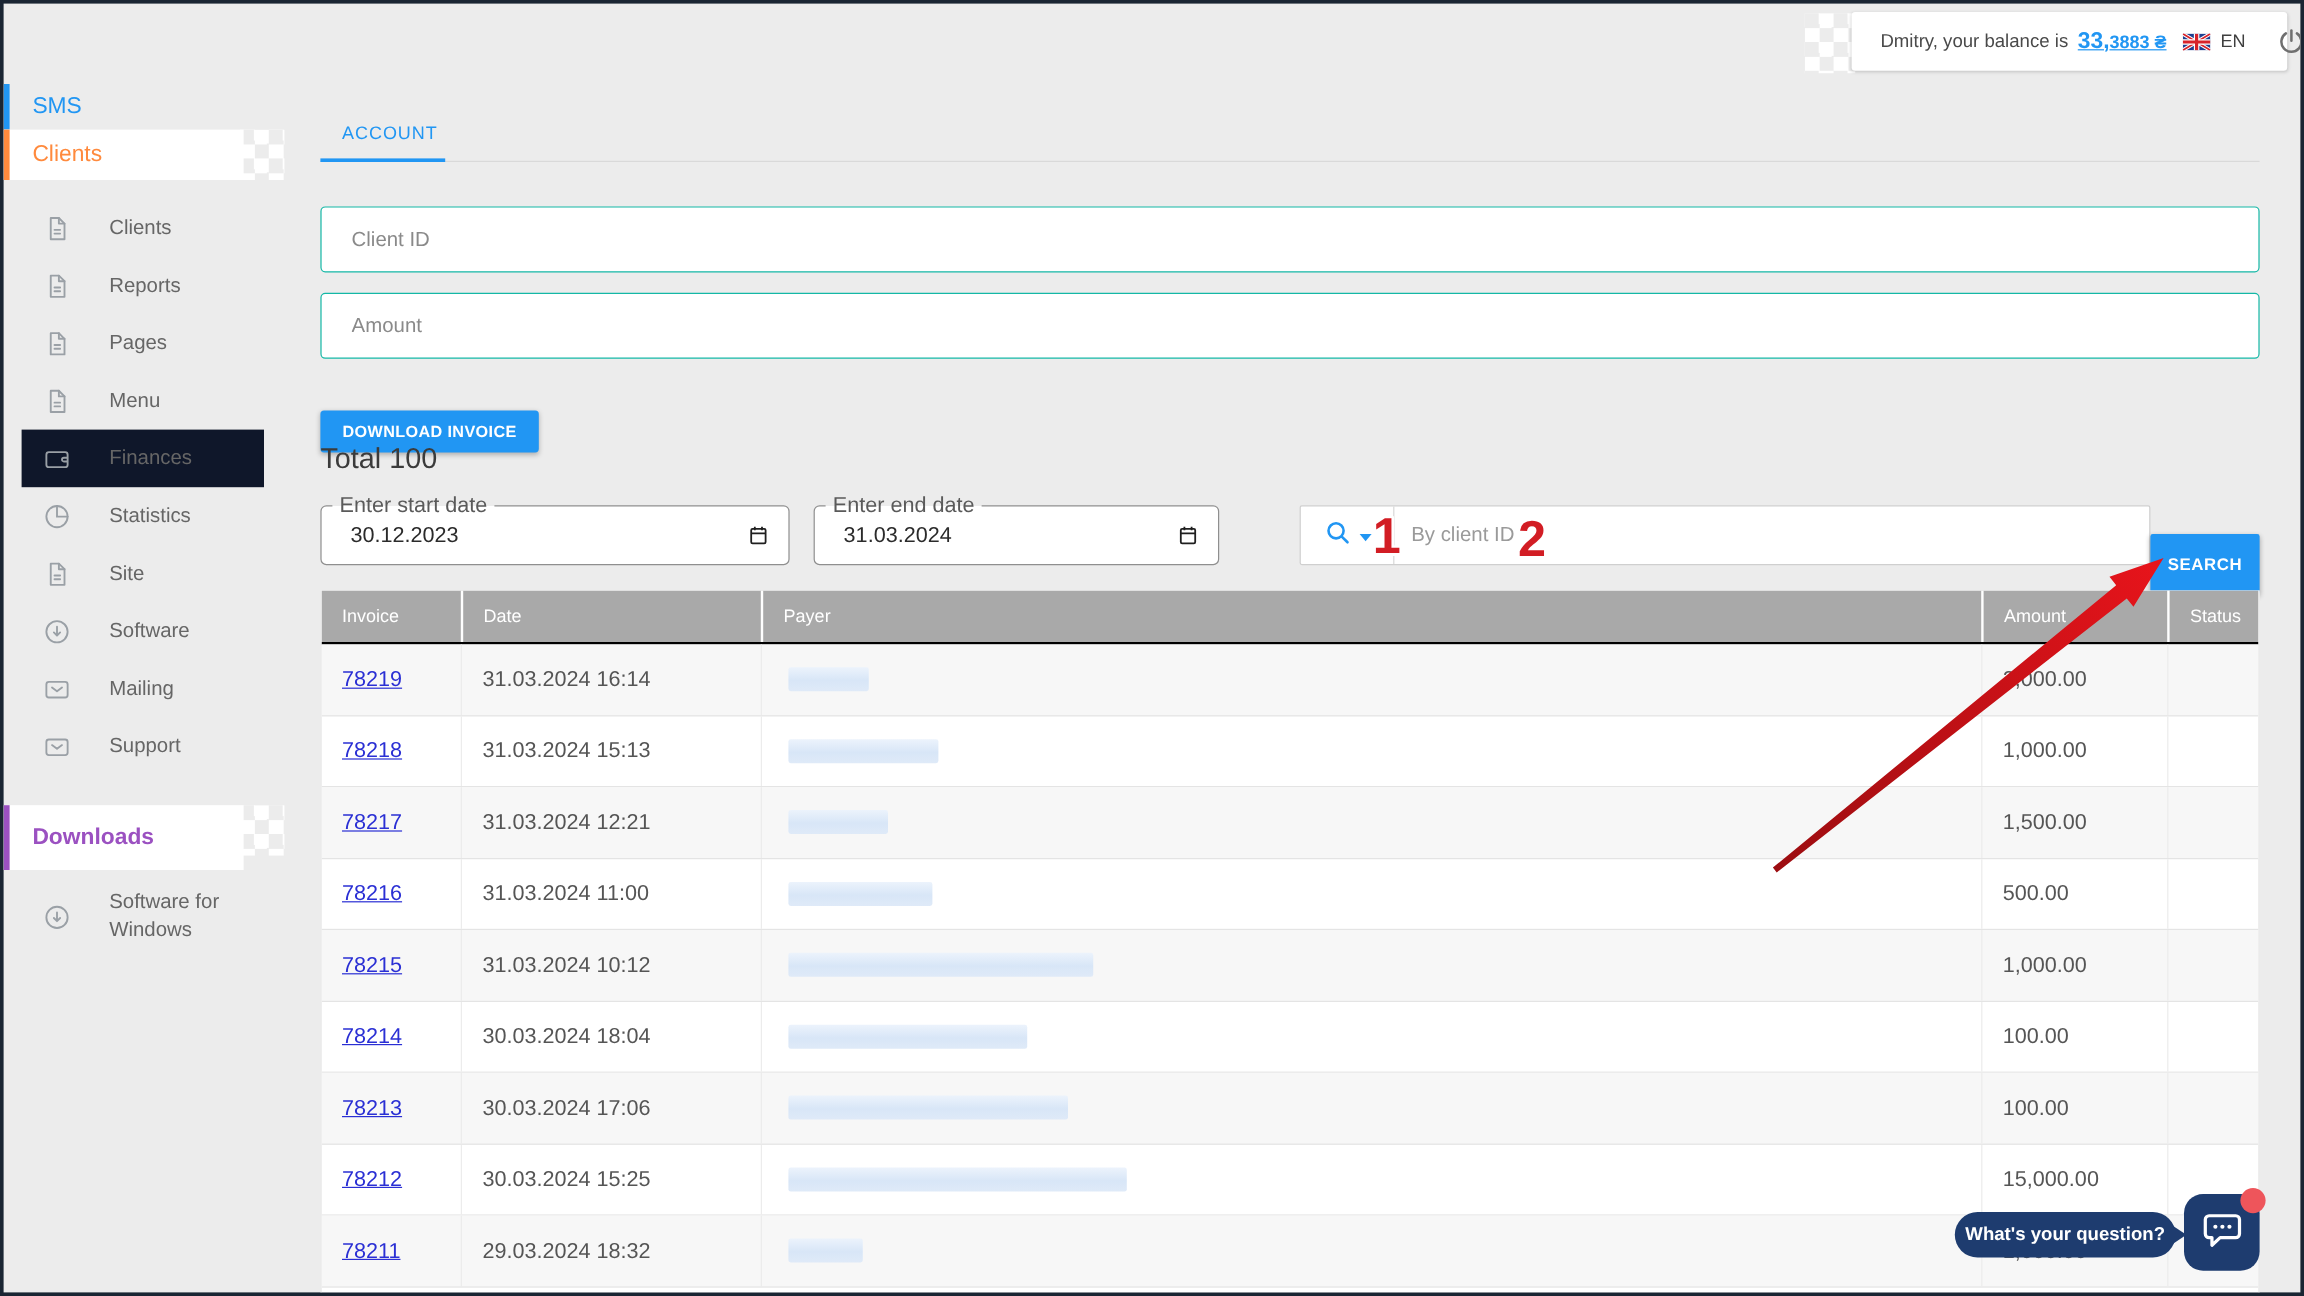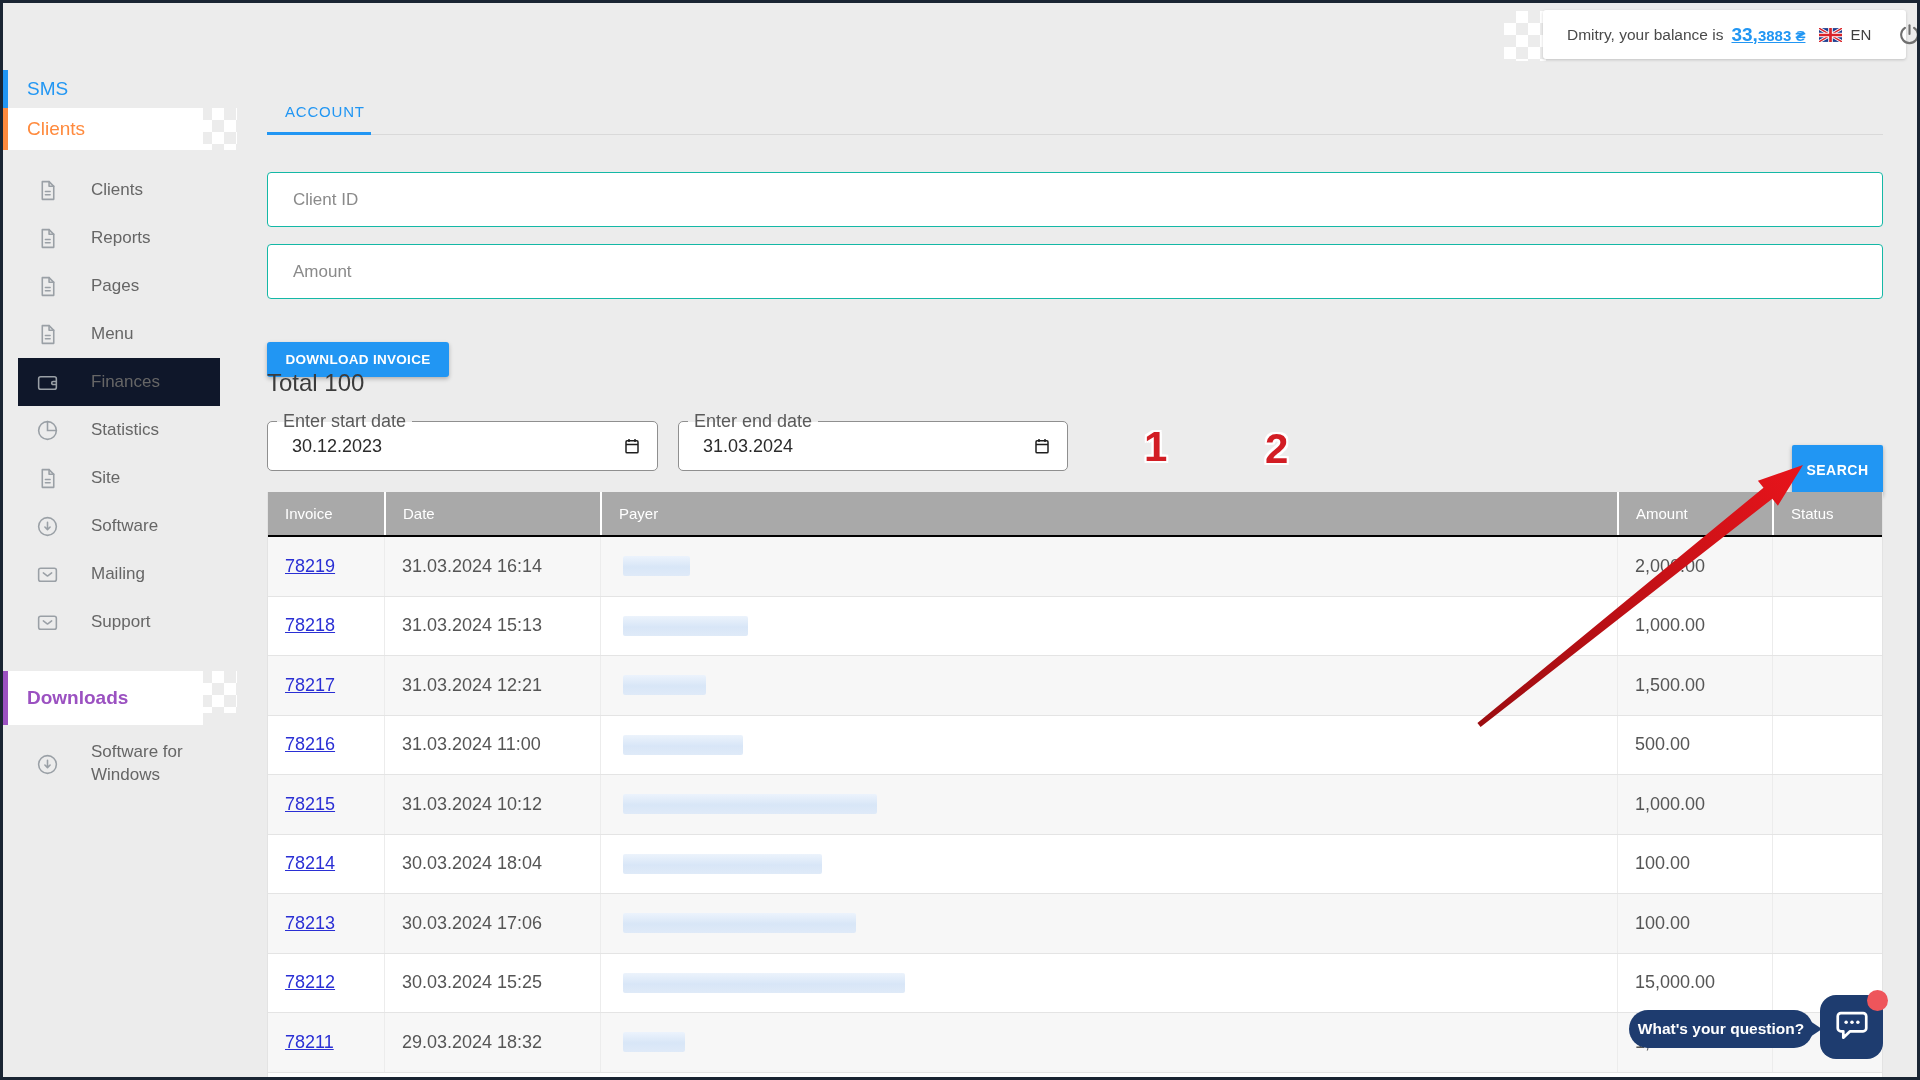--- a/index.html
+++ b/index.html
@@ -59,21 +59,21 @@
 
   .btn-blue { background:var(--accent,#2196f3); color:#fff; border:none; cursor:pointer;
               font-family:"Liberation Sans",sans-serif; font-weight:bold;margin-top:24px; }
   .btn-download { position:absolute; left:264px; top:315px; width:182px; height:35px; font-size:13.5px;
                   letter-spacing:.3px; border-radius:3px; box-shadow:0 2px 4px rgba(0,0,0,.25); }
   .total-label { position:absolute; left:264px; top:366px; font-size:24px; color:#3b3b3b; }
 
   .date-field { position:absolute; top:418px; height:50px; background:#fff; border:1px solid #8f8f8f;
                 border-radius:5px; display:flex; align-items:center; }
   .date-start { left:264px; width:391px; }
-  .date-end { left:675px; width:390px; }
+  .date-end { left:675px; width:338px; }
   .date-label { position:absolute; top:-9px; left:9px; font-size:18px; color:#5a5a5a; padding:0 6px;
                 background:linear-gradient(180deg,#ececec 0 52%,#ffffff 52% 100%); line-height:17px; }
   .date-value { margin-left:24px; font-size:18px; color:#2b2b2b; }
   .date-cal { position:absolute; right:16px; top:15px; cursor:pointer; }
 
   .search-group { position:absolute; left:1080px; top:418px; width:709px; height:50px; background:#fff;
                   border:1px solid #cfcfcf; border-radius:2px; display:flex; align-items:center; }
   .search-dd { width:78px; height:100%; border-right:1px solid #d8d8d8; display:flex; align-items:center;
                justify-content:center; gap:5px; cursor:pointer; }
   .caret-down { width:0; height:0; border-left:5px solid transparent; border-right:5px solid transparent;
@@ -93,21 +93,21 @@
   
   .invoice-table { position:absolute; left:264px; top:489px; width:1616px; height:585px; background:#fff;
                    border-left:1px solid #e3e3e3; border-right:1px solid #e3e3e3; overflow:hidden; }
   .t-head { display:flex; height:45px; background:#a9a9a9; border-bottom:2px solid #000000; }
   .t-hcell { color:#fff; font-size:15px; display:flex; align-items:center; padding-left:17px; }
   .t-hcell + .t-hcell { border-left:2px solid #fff; }
   .t-row { display:flex; height:59.5px; border-bottom:1px solid #e4e4e4; }
   .t-row:nth-child(odd) { background:#f7f7f7; }
   .t-cell { display:flex; align-items:center; padding-left:17px; font-size:18px; color:#555; }
   .t-cell + .t-cell { border-left:1px solid #ececec; }
-  .c0 { width:116px; } .c1 { width:216px; } .c2 { width:1017px; } .c3 { width:155px; } .c4 { flex:1; }
+  .c0 { width:116px; } .c1 { width:216px; } .c2 { width:1017px;margin-left:34px; } .c3 { width:155px; } .c4 { flex:1; }
   .invoice-link { color:#2a2fd4; text-decoration:underline; cursor:pointer; }
   .payer-blur { height:20px; border-radius:2px; margin-left:5px;
                 background:linear-gradient(180deg,#ecf3fc 0%,#d8e6f7 55%,#dfeaf8 100%);
                 filter:blur(.6px); }
 
   
   .arrow-overlay { position:absolute; left:1440px; top:440px; width:380px; height:300px; z-index:60; pointer-events:none; }
   .chat-pill { position:absolute; left:1626px; top:1007px; width:184px; height:38px; z-index:70;
                background:var(--chat-navy,#1e3c6f); border-radius:19px; display:flex; align-items:center;
                justify-content:center; color:#fff; font-weight:bold; font-size:15.5px; cursor:pointer; }
@@ -295,20 +295,32 @@
     <span class="date-label">Enter end date</span>
     <span class="date-value">31.03.2024</span>
     <span class="date-cal">
       <svg viewBox="0 0 24 24" width="18" height="18" fill="none" stroke="#1f1f1f" stroke-width="2">
         <rect x="4" y="5" width="16" height="16" rx="1.5"></rect>
           <path d="M8 2.5v4M16 2.5v4M4 10h16"></path>
       </svg>
     </span>
   </div>
 
+  <div class="search-group">
+    <div class="search-dd">
+      <span>
+        <svg viewBox="0 0 24 24" width="26" height="26" fill="none" stroke="#2196f3" stroke-width="2" stroke-linecap="round">
+          <circle cx="10.5" cy="10.5" r="5.8"></circle>
+            <path d="M14.9 14.9l4.4 4.4"></path>
+        </svg>
+      </span>
+      <span class="caret-down"></span>
+    </div>
+    <input class="search-input" placeholder="By client ID" style="">
+  </div>
   <button class="btn-blue btn-search">SEARCH</button>
 
   <div class="annotation ann-1">1</div>
   <div class="annotation ann-2">2</div>
 
   <div class="invoice-table">
     <div class="t-head" id="table-head">
         <div class="t-hcell c0">Invoice</div>
         <div class="t-hcell c1">Date</div>
         <div class="t-hcell c2">Payer</div>

